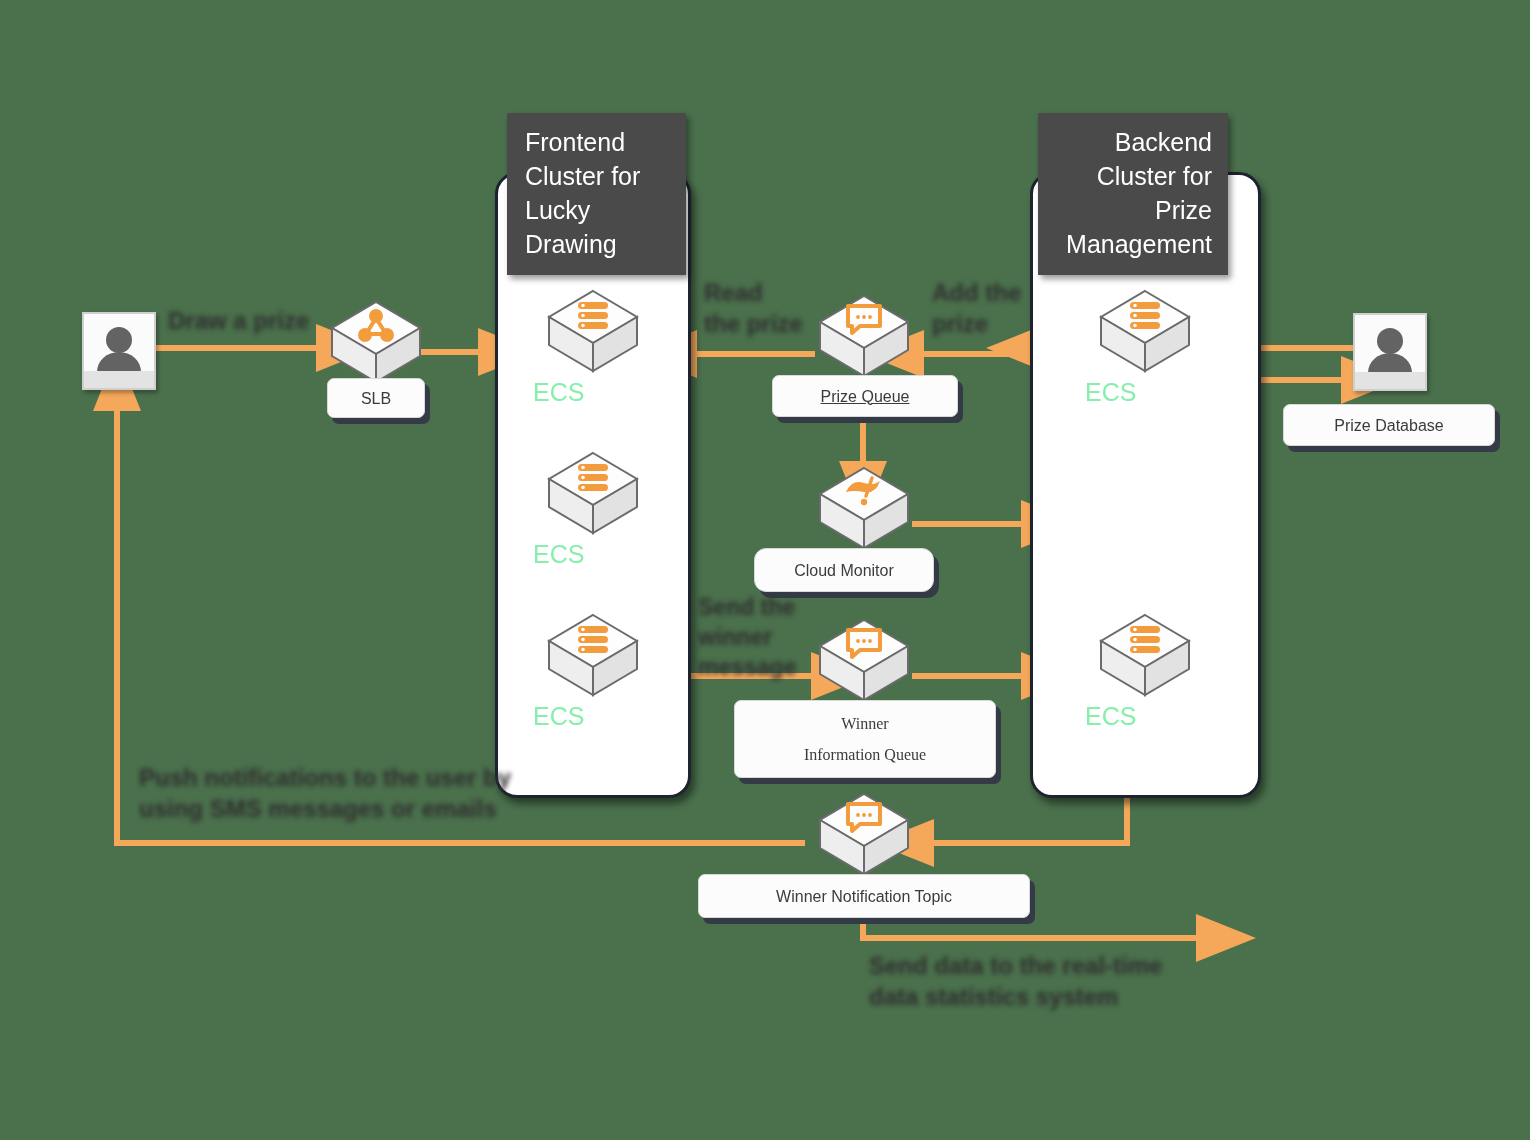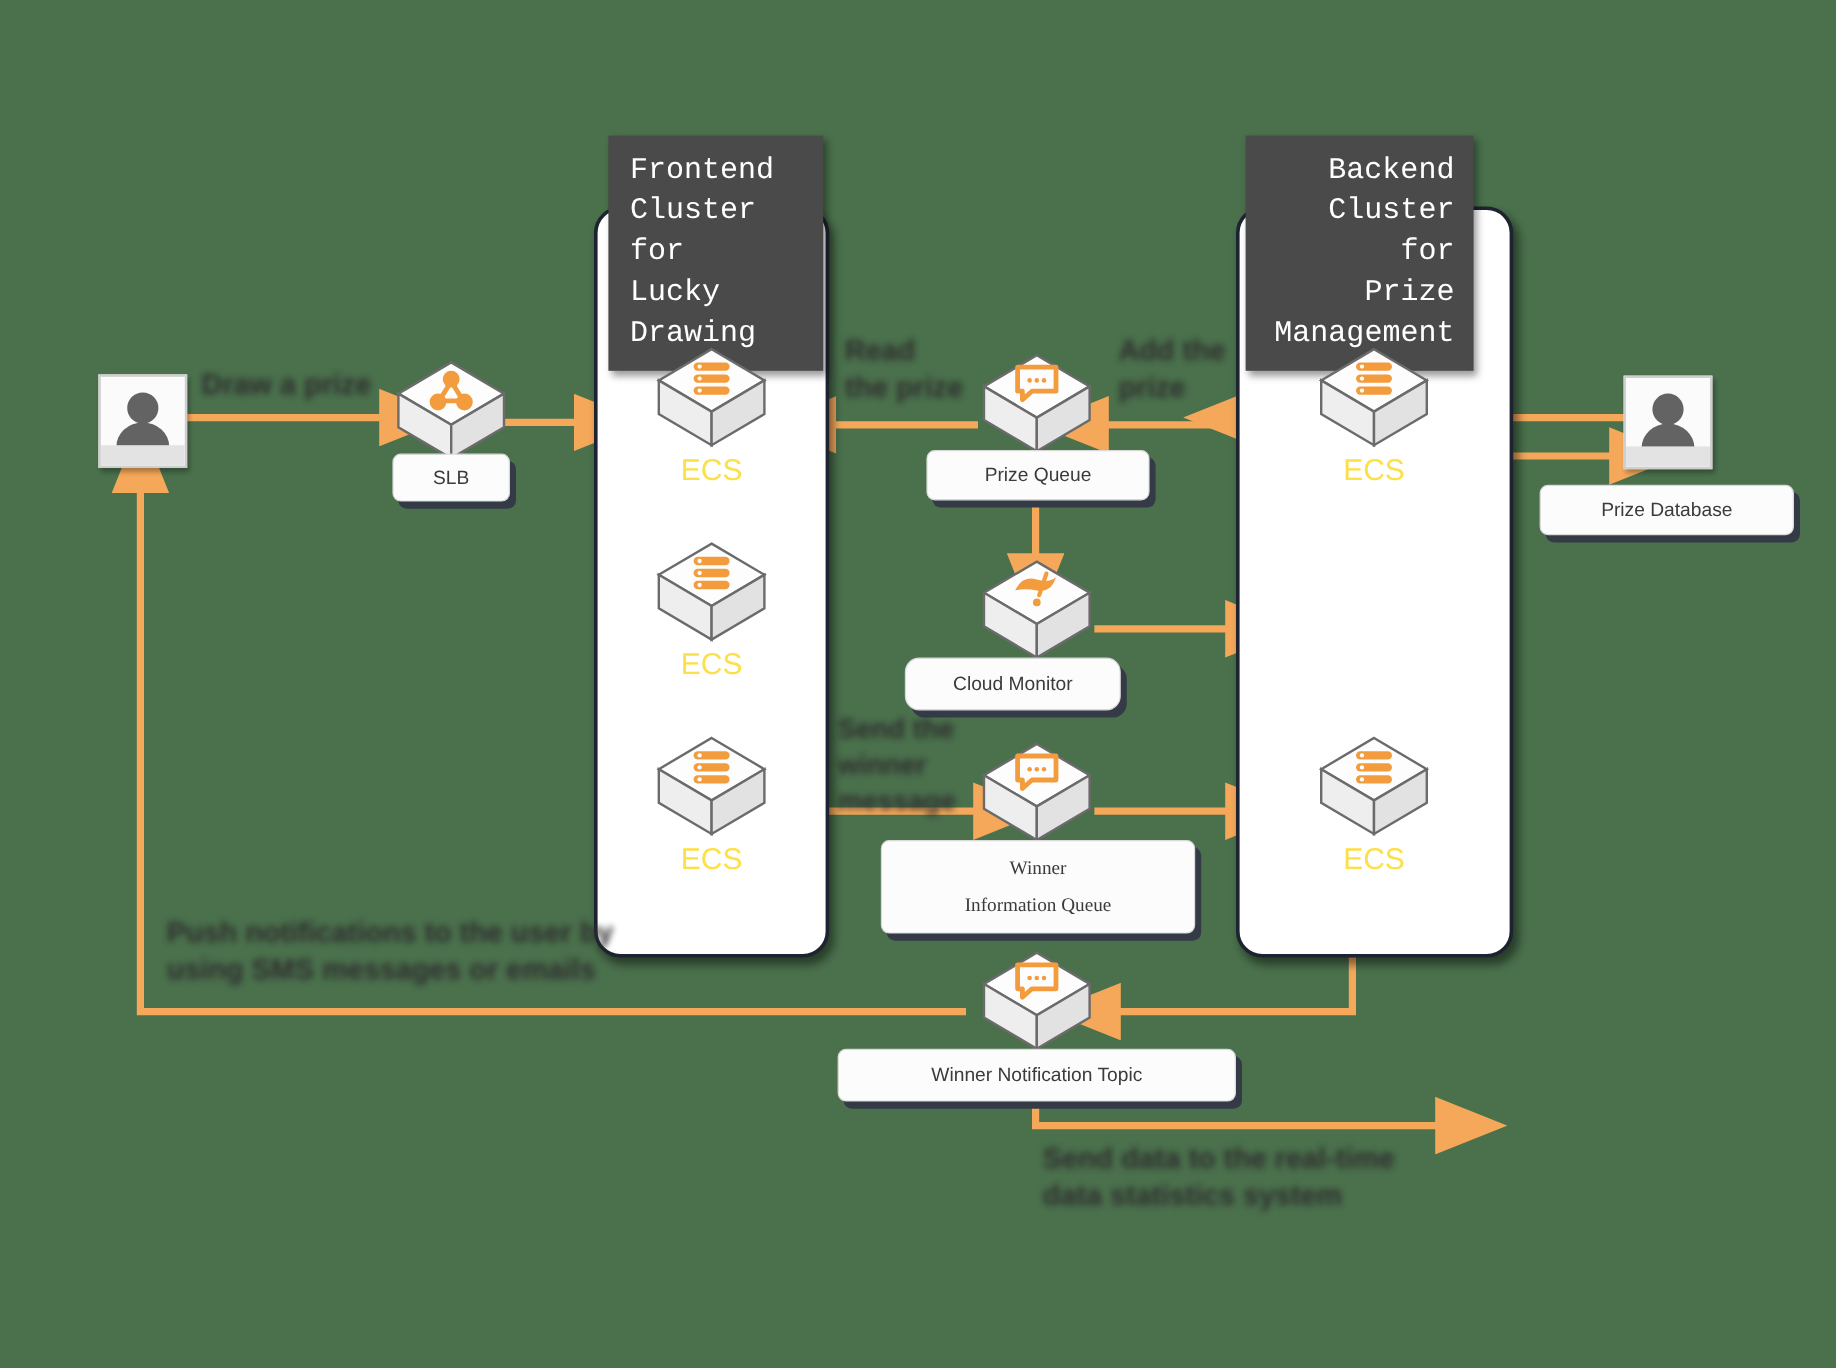--- a/index.html
+++ b/index.html
@@ -31,21 +31,21 @@
   }
   .cluster-title {
     position: absolute;
     background: #4a4a4a;
     color: #ffffff;
     font-size: 25px;
     line-height: 34px;
     padding: 12px 16px 14px 18px;
     box-shadow: 3px 4px 6px rgba(0,0,0,0.40);
     white-space: pre-line;
-    font-family: Liberation Mono, monospace;
+    font-family: Liberation Sans, sans-serif;
   }
 
   
   .plate {
     position: absolute;
     background: #fcfcfc;
     border: 1px solid #d9d9d9;
     border-radius: 7px;
     box-shadow: 5px 6px 0 #343b47;
     color: #3b3b3b;
@@ -56,23 +56,23 @@
     align-items: center;
     justify-content: center;
     padding: 6px 14px;
     box-sizing: border-box;
     white-space: pre-line;
   }
 
   
   .node-cap {
     position: absolute;
-    color: #fde047;
+    color: #86efac;
     font-size: 25px;
-    text-align: center;
+    text-align: left;
     width: 120px;
   }
 
   
   .cube { position: absolute; width: 96px; height: 92px; }
 
   
   .avatar-box {
     position: absolute;
     width: 70px; height: 74px;
@@ -282,21 +282,21 @@
     <polygon points="4,32 48,58 48,86 4,60" fill="#eeeeee" stroke="#6b6b6b" stroke-width="2"></polygon>
     <polygon points="92,32 48,58 48,86 92,60" fill="#e2e2e2" stroke="#6b6b6b" stroke-width="2"></polygon>
     <path d="M32,16 h32 v20 h-20 l-8,7 v-7 h-4 z" fill="none" stroke="#f39c3d" stroke-width="4" stroke-linejoin="round"></path>
     <g fill="#f39c3d">
       <circle cx="42" cy="27" r="1.9"></circle>
         <circle cx="48" cy="27" r="1.9"></circle>
         <circle cx="54" cy="27" r="1.9"></circle>
     </g>
   </svg>
 </div>
-<div class="plate" style="left:772px; top:375px; width:186px; height:42px;">Prize Queue</div>
+<div class="plate" style="left:772px; top:375px; width:186px; height:42px;text-decoration:underline;">Prize Queue</div>
 
 <div class="cube" style="left:816px; top:462px;">
   <svg viewBox="0 0 96 92" width="96" height="92">
     <polygon points="48,6 92,32 48,58 4,32" fill="#fdfdfd" stroke="#6b6b6b" stroke-width="2"></polygon>
     <polygon points="4,32 48,58 48,86 4,60" fill="#eeeeee" stroke="#6b6b6b" stroke-width="2"></polygon>
     <polygon points="92,32 48,58 48,86 92,60" fill="#e2e2e2" stroke="#6b6b6b" stroke-width="2"></polygon>
     <path d="M30,30 q6,-13 18,-9 q10,3 16,-2 q-4,13 -16,11 q-10,-2 -18,0 z" fill="#f39c3d"></path>
     <path d="M56,16 L50,34" stroke="#f39c3d" stroke-width="3.5" fill="none" stroke-linecap="round"></path>
     <circle cx="48" cy="40" r="3.2" fill="#f39c3d"></circle>
   </svg>

